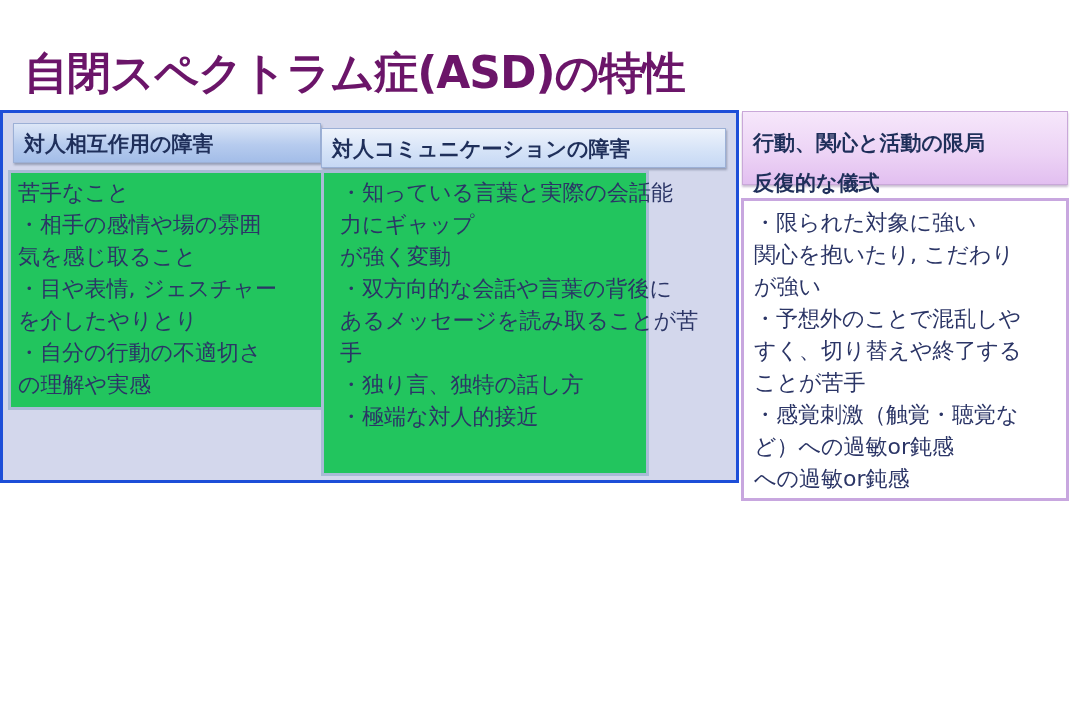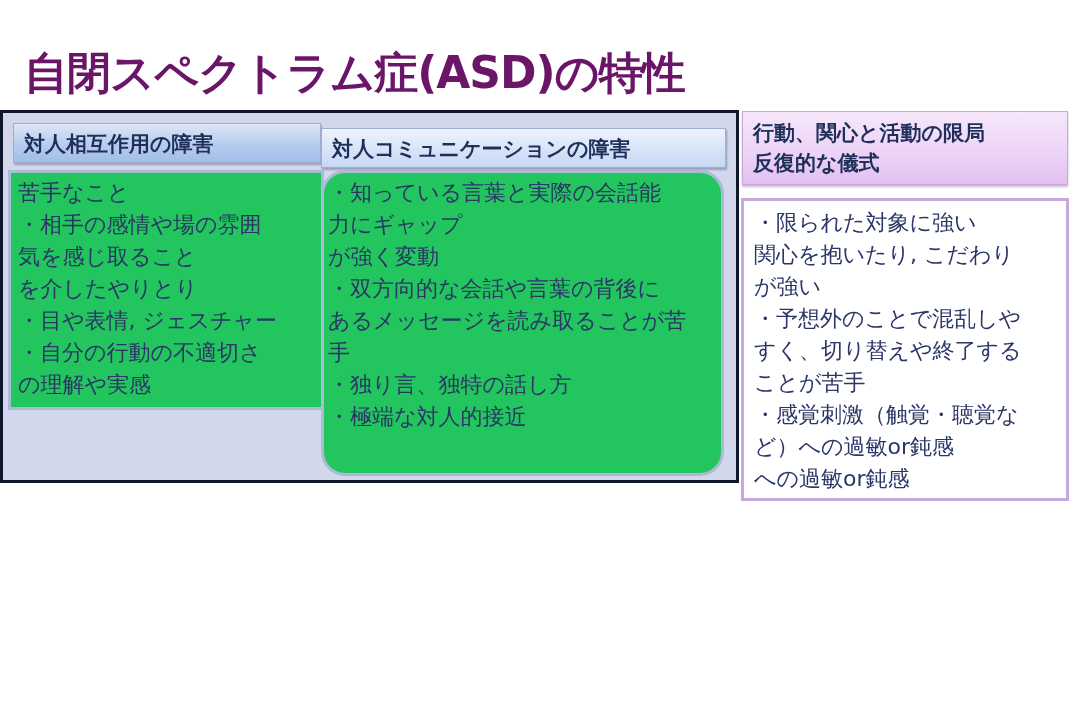--- a/index.html
+++ b/index.html
@@ -8,21 +8,21 @@
 
     .slide-title {
       position: absolute; left: 24px; top: 46px;
       font-size: 44px; color: #6b1569; letter-spacing: -1px;
       line-height: 54px; white-space: nowrap;
     }
 
     .main-panel {
       position: absolute; left: 0px; top: 110px; width: 739px; height: 373px;
       background: #d3d7ec;
-      border: 3px solid #0f172a;
+      border: 3px solid #1d4ed8;
     }
 
     .col-header {
       position: absolute; height: 40px;
       font-size: 21px; font-weight: bold; color: #1f2f5a;
       line-height: 40px; padding-left: 10px; white-space: nowrap;
       border: 1px solid #9cb0d6;
       box-shadow: 1px 2px 2px rgba(80,90,120,0.45);
     }
     .col-header.h1 {
@@ -35,33 +35,33 @@
       font-size: 21px;
     }
 
     .content-box {
       position: absolute; background: #22c55e;
       border: 3px solid #a9bbd6;
       color: #2b3566; font-size: 22px; line-height: 32px;
       padding: 4px 0 0 7px;
     }
     .content-box.c1 { left: 5px; top: 57px; width: 316px; height: 240px; }
-    .content-box.c2 { left: 318px; top: 57px; width: 403px; height: 306px; padding-left: 4px; border-radius: 24px; }
+    .content-box.c2 { left: 318px; top: 57px; width: 328px; height: 306px; padding-left: 16px; }
 
     .content-line { display: block; white-space: nowrap; }
 
     .side-header {
       position: absolute; left: 742px; top: 111px; width: 326px; height: 74px;
       background: linear-gradient(to bottom, #f6e7fb 0%, #ecd2f5 60%, #e2bff0 100%);
       border: 1px solid #c9a8d9;
       box-shadow: 0 2px 2px rgba(120,90,140,0.4);
       font-size: 21px; font-weight: bold; color: #1f2f5a;
       line-height: 30px; padding: 6px 0 0 10px;
     }
-    .side-header .hline { display: block; white-space: nowrap; }
+    .side-header .hline { display: block; white-space: nowrap; margin-top: 10px; }
 
     .side-box {
       position: absolute; left: 741px; top: 198px; width: 328px; height: 303px;
       background: #ffffff;
       border: 3px solid #c8a7df;
       color: #2b3566; font-size: 22px; line-height: 32px;
       padding: 6px 0 0 10px;
     }
   </style>
 </head>
@@ -70,22 +70,22 @@
 <h1 class="slide-title">自閉スペクトラム症(ASD)の特性</h1>
 
 <div class="main-panel">
   <div class="col-header h1">対人相互作用の障害</div>
   <div class="col-header h2">対人コミュニケーションの障害</div>
 
   <div class="content-box c1">
     <span class="content-line">苦手なこと</span>
     <span class="content-line">・相手の感情や場の雰囲</span>
     <span class="content-line">気を感じ取ること</span>
+    <span class="content-line">・目や表情, ジェスチャー</span>
     <span class="content-line">を介したやりとり</span>
-    <span class="content-line">・目や表情, ジェスチャー</span>
     <span class="content-line">・自分の行動の不適切さ</span>
     <span class="content-line">の理解や実感</span>
   </div>
 
   <div class="content-box c2">
     <span class="content-line">・知っている言葉と実際の会話能</span>
     <span class="content-line">力にギャップ</span>
     <span class="content-line">が強く変動</span>
     <span class="content-line">・双方向的な会話や言葉の背後に</span>
     <span class="content-line">あるメッセージを読み取ることが苦</span>

